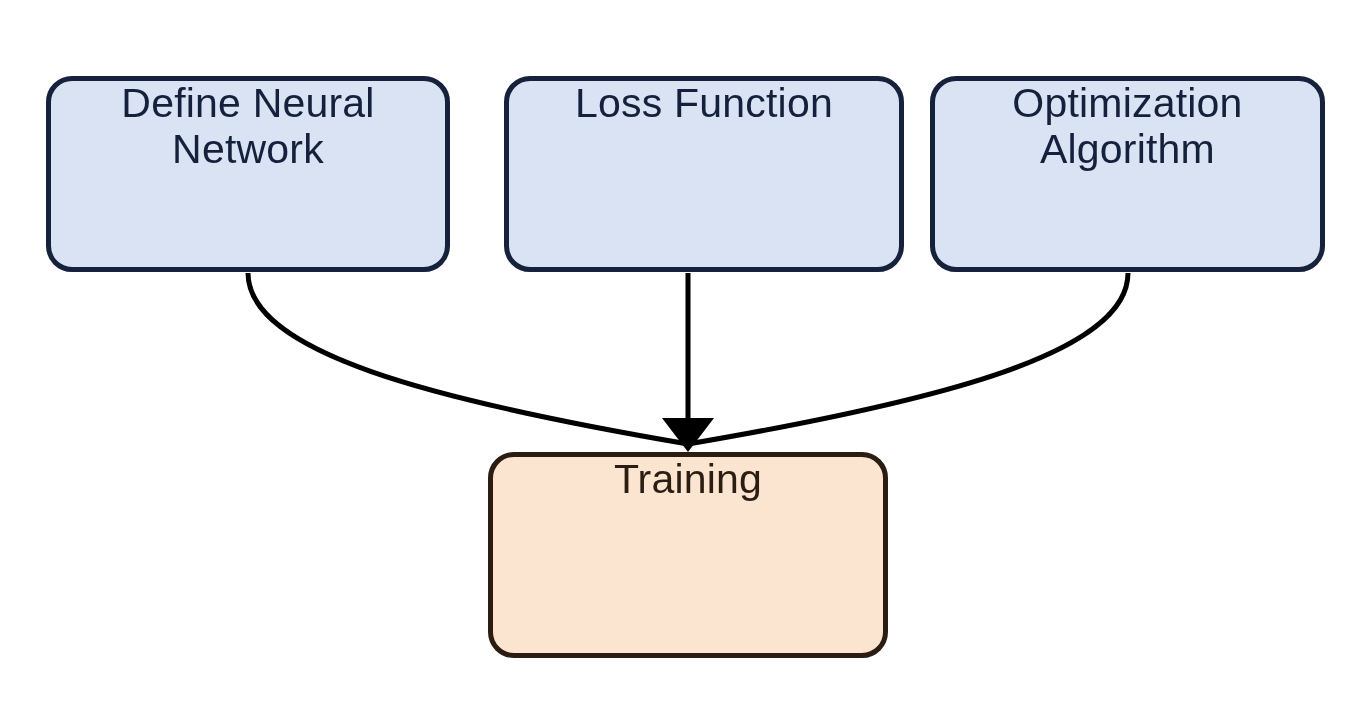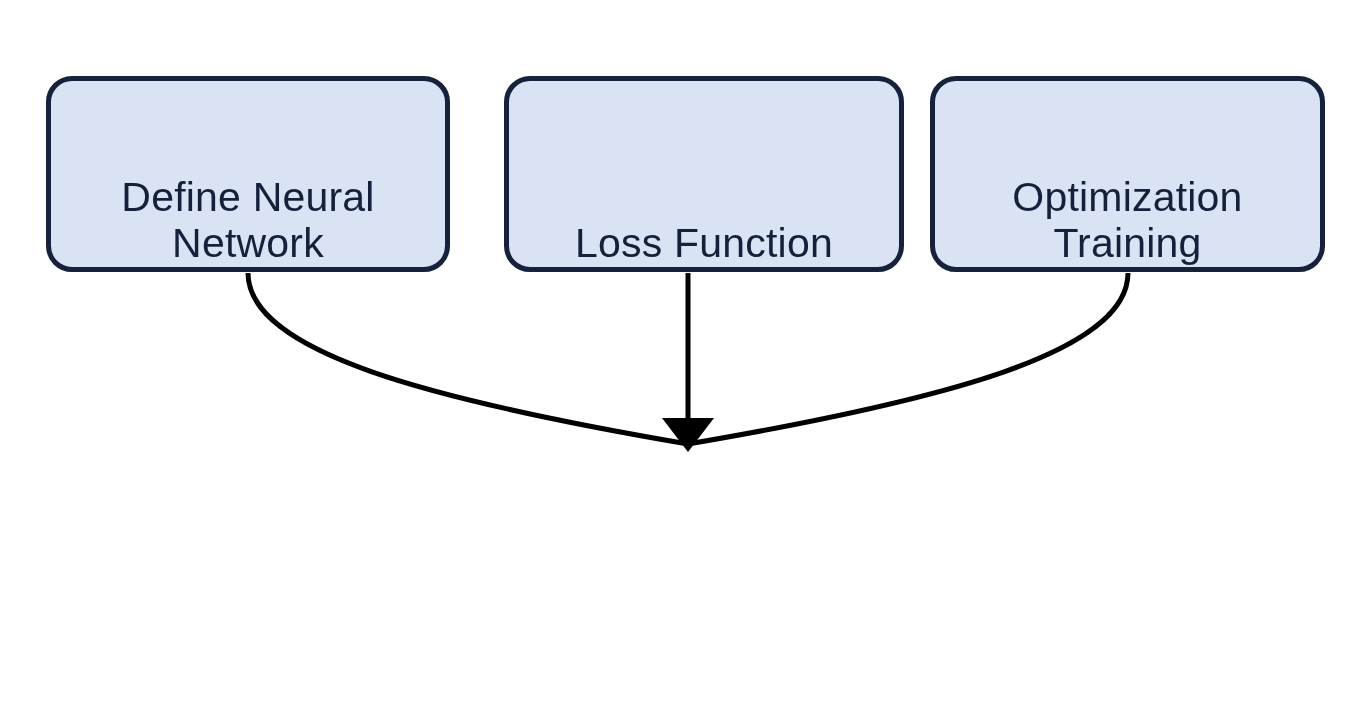--- a/index.html
+++ b/index.html
@@ -13,21 +13,21 @@
     width: 1360px;
     height: 708px;
     background: #ffffff;
     overflow: hidden;
     font-family: "Liberation Sans", "DejaVu Sans", sans-serif;
   }
   .node {
     position: absolute;
     box-sizing: border-box;
     display: flex;
-    align-items: flex-end;
+    align-items: flex-start;
     justify-content: center;
     text-align: center;
     border-style: solid;
     border-radius: 26px;
     line-height: 1.12;
     letter-spacing: 0.2px;
     white-space: pre-line;
     user-select: none;
   }
   .node-input {
@@ -85,17 +85,20 @@
     <span>Define Neural
 Network</span>
   </div>
 
   <div class="node node-input" id="node-loss-function">
     <span>Loss Function</span>
   </div>
 
   <div class="node node-input" id="node-optimization-algorithm">
     <span>Optimization
-Training</span>
+Algorithm</span>
   </div>
 
+  <div class="node node-output" id="node-training">
+    <span>Training</span>
+  </div>
 
 </div>
 
 </body></html>

